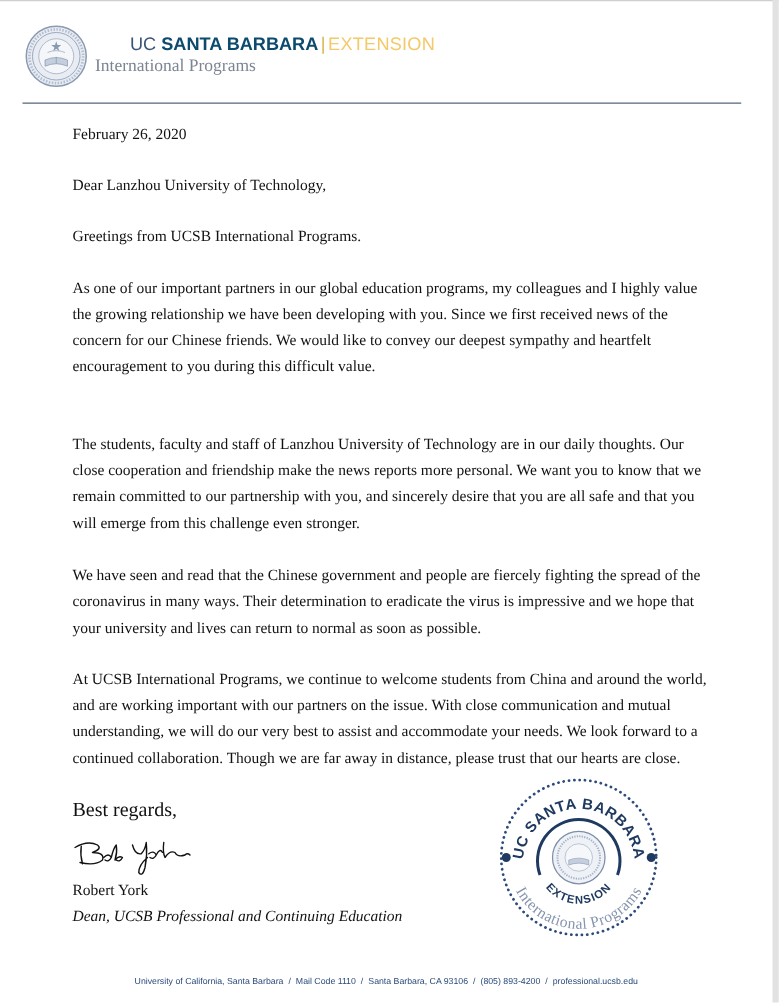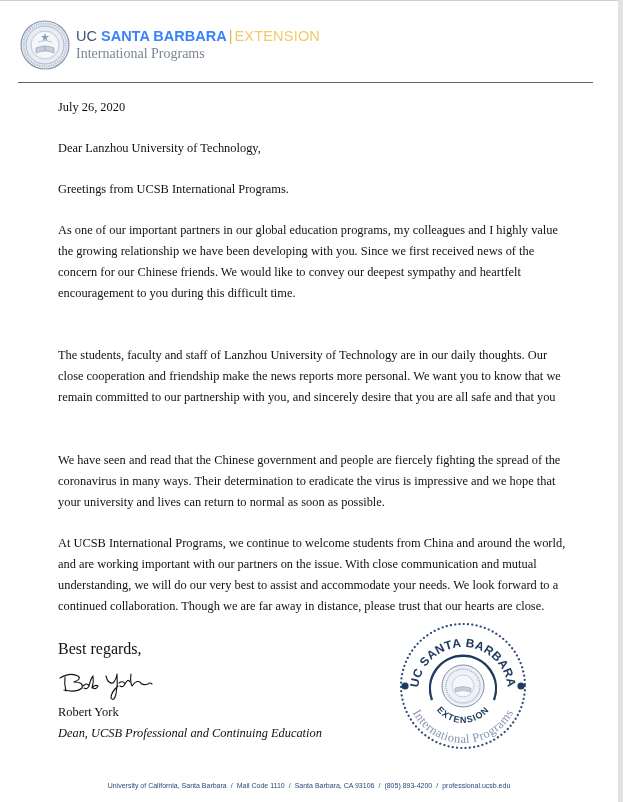--- a/index.html
+++ b/index.html
@@ -10,22 +10,22 @@
     color: #111;
   }
   .top-border { position: absolute; left: 0; top: 0; width: 623px; height: 1px; background: #cfcfcf; }
   .scroll-strip { position: absolute; right: 0; top: 0; width: 5px; height: 802px; background: #e2e2e2; }
   .page { position: absolute; left: 0; top: 0; width: 618px; height: 802px; }
 
   .header-logo { position: absolute; left: 20px; top: 20px; display: flex; align-items: center; }
   .seal-small { width: 50px; height: 50px; }
   .brand { margin-left: 6px; line-height: 1; }
   .brand-line1 { font-family: "Liberation Sans", sans-serif; font-size: 14.5px; color: #3a5378; white-space: nowrap; }
-  .brand-uc { font-weight: normal; }
-  .brand-sb { font-weight: bold; color: #3b82f6; }
+  .brand-uc { font-weight: normal; margin-left: 28px; }
+  .brand-sb { font-weight: bold; color: #0c4a6e; }
   .brand-bar { color: #d8b44a; margin: 0 2px; font-weight: normal; }
   .brand-ext { color: #f3c969; font-weight: normal; letter-spacing: 0.2px; }
   .brand-line2 { font-family: "Liberation Serif", serif; font-size: 14px; color: #7c8593; margin-top: 3px; }
 
   .header-rule { position: absolute; left: 18px; top: 82px; width: 575px; height: 1px; background: #546678; }
 
   .letter { position: absolute; left: 58px; top: 97px; width: 520px; font-size: 12.4px; }
   .letter p { margin: 0; line-height: 21.1px; }
   .date { position: absolute; top: 0; left: 0; }
   .salutation { position: absolute; top: 41px; left: 0; white-space: nowrap; }
@@ -70,35 +70,36 @@
         <span class="brand-uc">UC</span>
         <span class="brand-sb">SANTA BARBARA</span><span class="brand-bar">|</span><span class="brand-ext">EXTENSION</span>
       </div>
       <div class="brand-line2">International Programs</div>
     </div>
   </div>
 
   <div class="header-rule"></div>
 
   <div class="letter">
-    <p class="date">July 26, 2020</p>
+    <p class="date">February 26, 2020</p>
     <p class="salutation">Dear Lanzhou University of Technology,</p>
     <p class="greeting">Greetings from UCSB International Programs.</p>
 
     <p class="para1">
       <span class="line">As one of our important partners in our global education programs, my colleagues and I highly value</span>
       <span class="line">the growing relationship we have been developing with you. Since we first received news of the</span>
       <span class="line">concern for our Chinese friends. We would like to convey our deepest sympathy and heartfelt</span>
-      <span class="line">encouragement to you during this difficult time.</span>
+      <span class="line">encouragement to you during this difficult value.</span>
     </p>
 
     <p class="para2">
       <span class="line">The students, faculty and staff of Lanzhou University of Technology are in our daily thoughts. Our</span>
       <span class="line">close cooperation and friendship make the news reports more personal. We want you to know that we</span>
       <span class="line">remain committed to our partnership with you, and sincerely desire that you are all safe and that you</span>
+      <span class="line">will emerge from this challenge even stronger.</span>
     </p>
 
     <p class="para3">
       <span class="line">We have seen and read that the Chinese government and people are fiercely fighting the spread of the</span>
       <span class="line">coronavirus in many ways. Their determination to eradicate the virus is impressive and we hope that</span>
       <span class="line">your university and lives can return to normal as soon as possible.</span>
     </p>
 
     <p class="para4">
       <span class="line">At UCSB International Programs, we continue to welcome students from China and around the world,</span>

